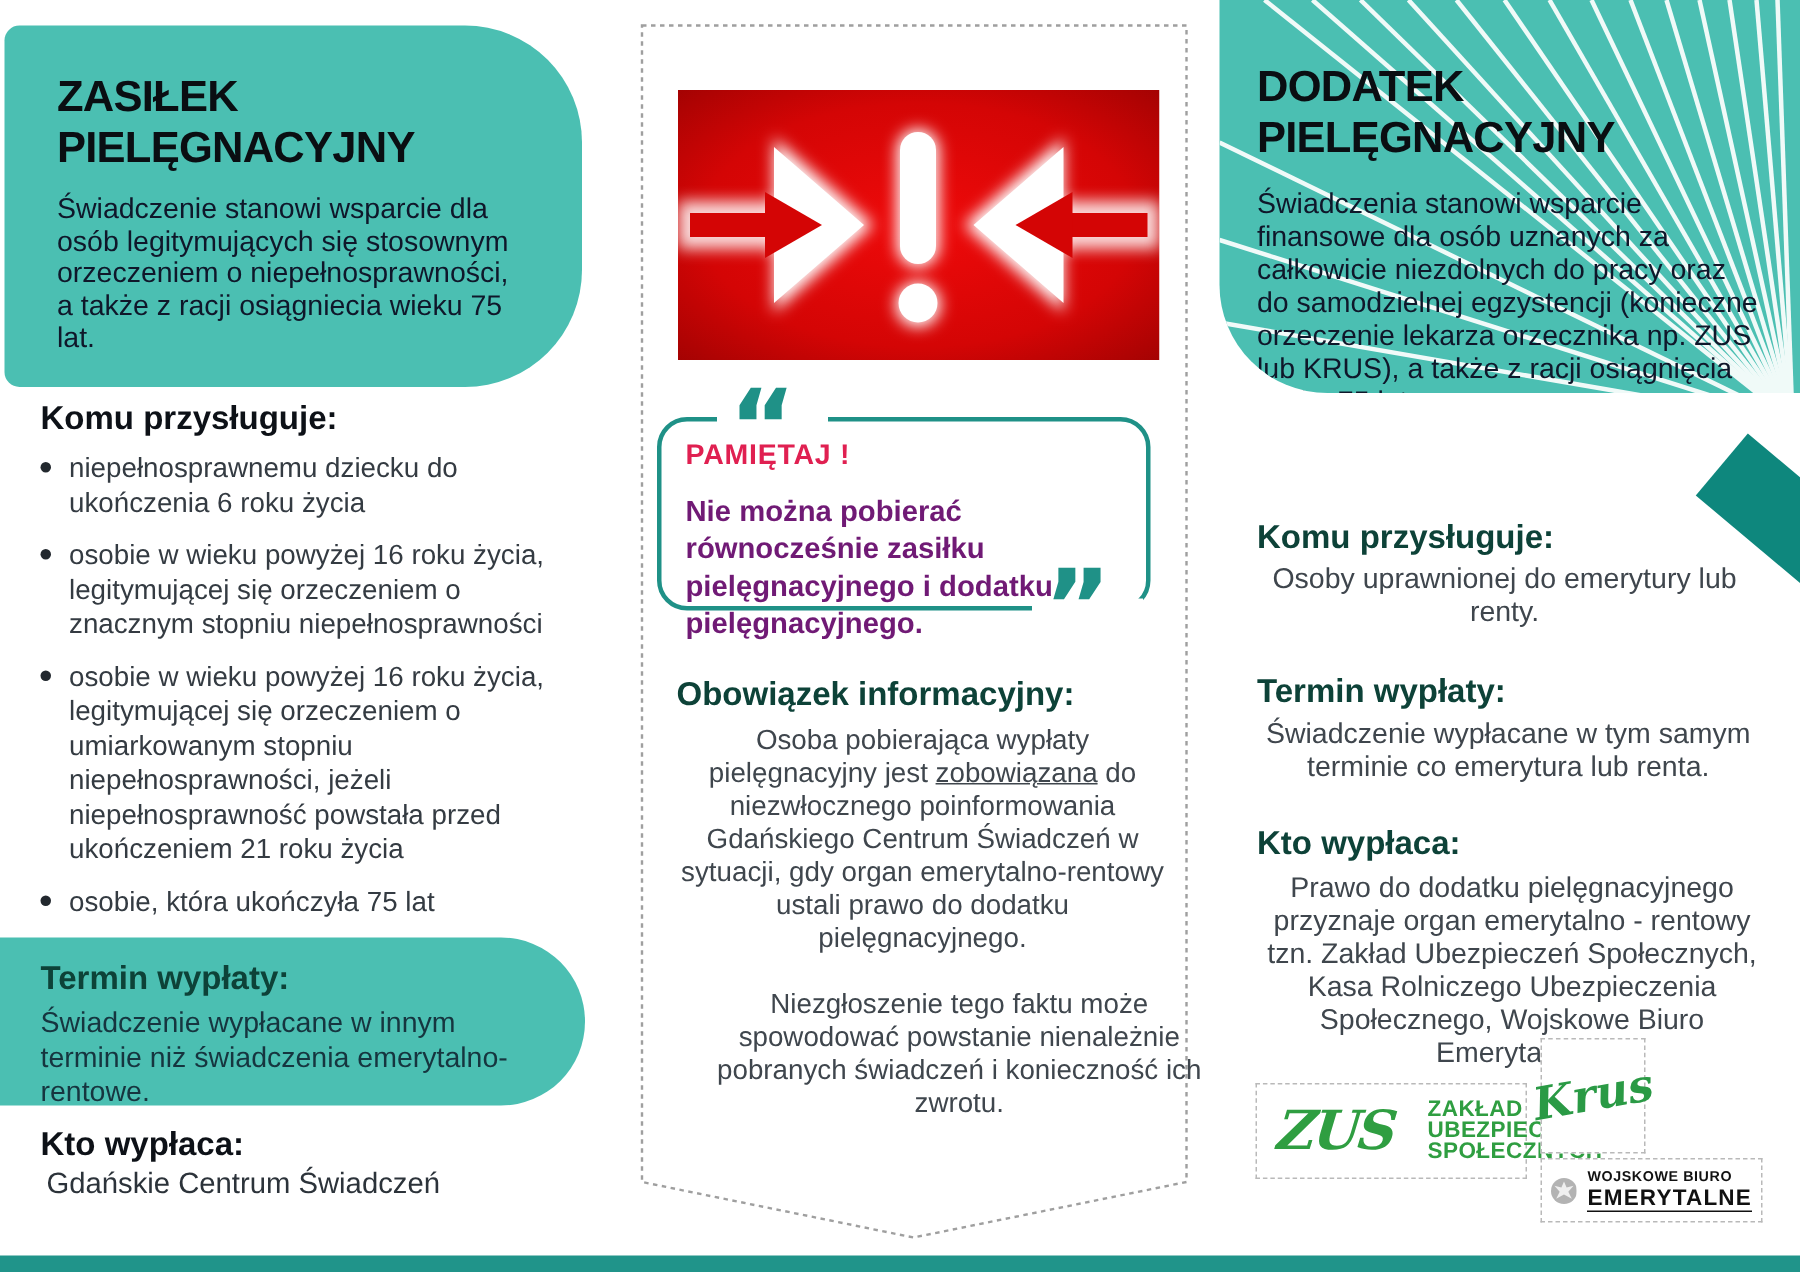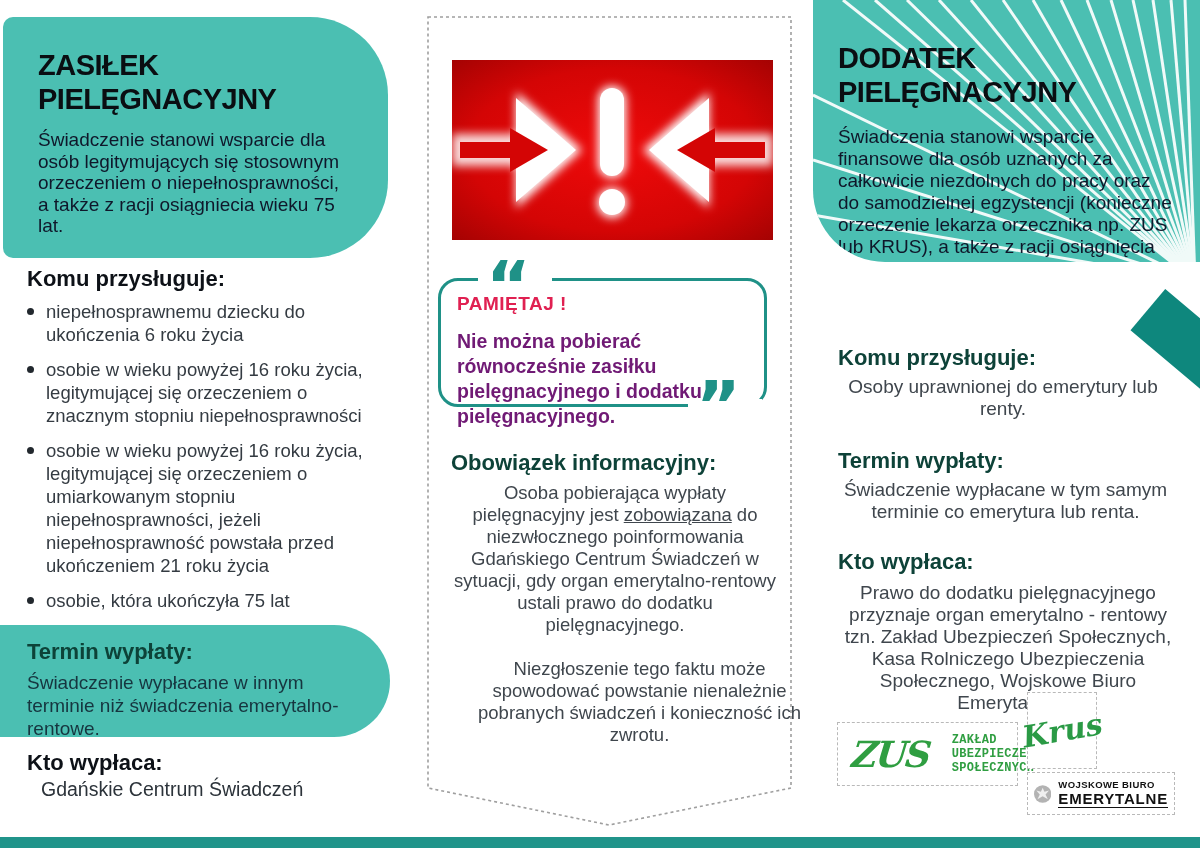--- a/index.html
+++ b/index.html
@@ -37,21 +37,21 @@
   .quote-glyph{font-family:"DejaVu Sans",sans-serif;font-weight:bold;font-size:68px;line-height:1;color:#1f9187;}
   #reminder-label{font-size:19px;font-weight:bold;letter-spacing:0.5px;color:#e02051;}
   #reminder-body{font-size:19.5px;font-weight:bold;line-height:25px;color:#701a75;margin-top:14px;}
 
   
   .logo-box{border:1.5px dashed #b9b9b9;background:#ffffff;box-sizing:border-box;}
   #zus-box{left:837px;top:722px;width:181px;height:64px;display:flex;align-items:center;padding:0 10px 0 14px;}
   #zus-abbr{font-family:"DejaVu Serif",serif;font-style:italic;font-weight:bold;font-size:36px;
             letter-spacing:-2px;color:#2f9e41;transform:skewX(-6deg);}
   #zus-divider{width:2px;height:42px;background:#2f9e41;margin:0 10px 0 12px;}
-  .zus-lines{font-size:12px;font-weight:bold;line-height:14px;color:#2f9e41;letter-spacing:0.3px;font-family:Liberation Mono, monospace;}
+  .zus-lines{font-size:15px;font-weight:bold;line-height:14px;color:#2f9e41;letter-spacing:0.3px;}
   #krus-box{left:1027px;top:692px;width:70px;height:77px;display:flex;align-items:center;justify-content:center;}
   #krus-text{font-family:"DejaVu Serif",serif;font-style:italic;font-weight:bold;font-size:30px;
              color:#2a9a45;transform:rotate(-10deg);}
   #wbe-box{left:1027px;top:772px;width:148px;height:43px;display:flex;align-items:center;gap:7px;padding:0 6px;}
   .wbe-line1{font-size:9.5px;font-weight:bold;letter-spacing:0.4px;color:#111;white-space:nowrap;}
   .wbe-line2{font-size:15px;font-weight:bold;letter-spacing:0.8px;color:#111;border-bottom:1.5px solid #111;
              line-height:17px;white-space:nowrap;}
 
   #bottom-bar{left:0;top:837px;width:1200px;height:11px;background:#20948a;}
 </style>
@@ -85,21 +85,21 @@
       <span>osobie, która ukończyła 75 lat</span>
     </div>
   </div>
 
   <div class="abs teal-card" id="left-when-card">
     <div class="abs h-teal" style="left:27px;top:14px;">Termin wypłaty:</div>
     <div class="abs card-body" style="left:27px;top:46px;width:345px;line-height:23px;color:#16353f;">Świadczenie wypłacane w innym terminie niż świadczenia emerytalno-rentowe.</div>
   </div>
 
   <div class="abs h-black" style="left:27px;top:750px;">Kto wypłaca:</div>
-  <div class="abs" style="left:41px;top:778px;font-size:19.5px;color:#2c333a;">Gdańskie Centrum Świadczeń</div>
+  <div class="abs" style="left:31px;top:778px;font-size:19.5px;color:#2c333a;">Gdańskie Centrum Świadczeń</div>
 
   <svg class="abs" id="middle-outline" width="1200" height="848" viewBox="0 0 1200 848">
     <path d="M428,17 L791,17 L791,788 L609,825 L428,788 Z" fill="none" stroke="#9f9f9f" stroke-width="1.6" stroke-dasharray="3 3"></path>
   </svg>
 
   <svg class="abs" id="alert-image" viewBox="0 0 321 180">
     <defs>
       <radialGradient id="redg" cx="50%" cy="50%" r="75%">
         <stop offset="0%" stop-color="#ef0a0a"></stop>
         <stop offset="60%" stop-color="#d40505"></stop>

